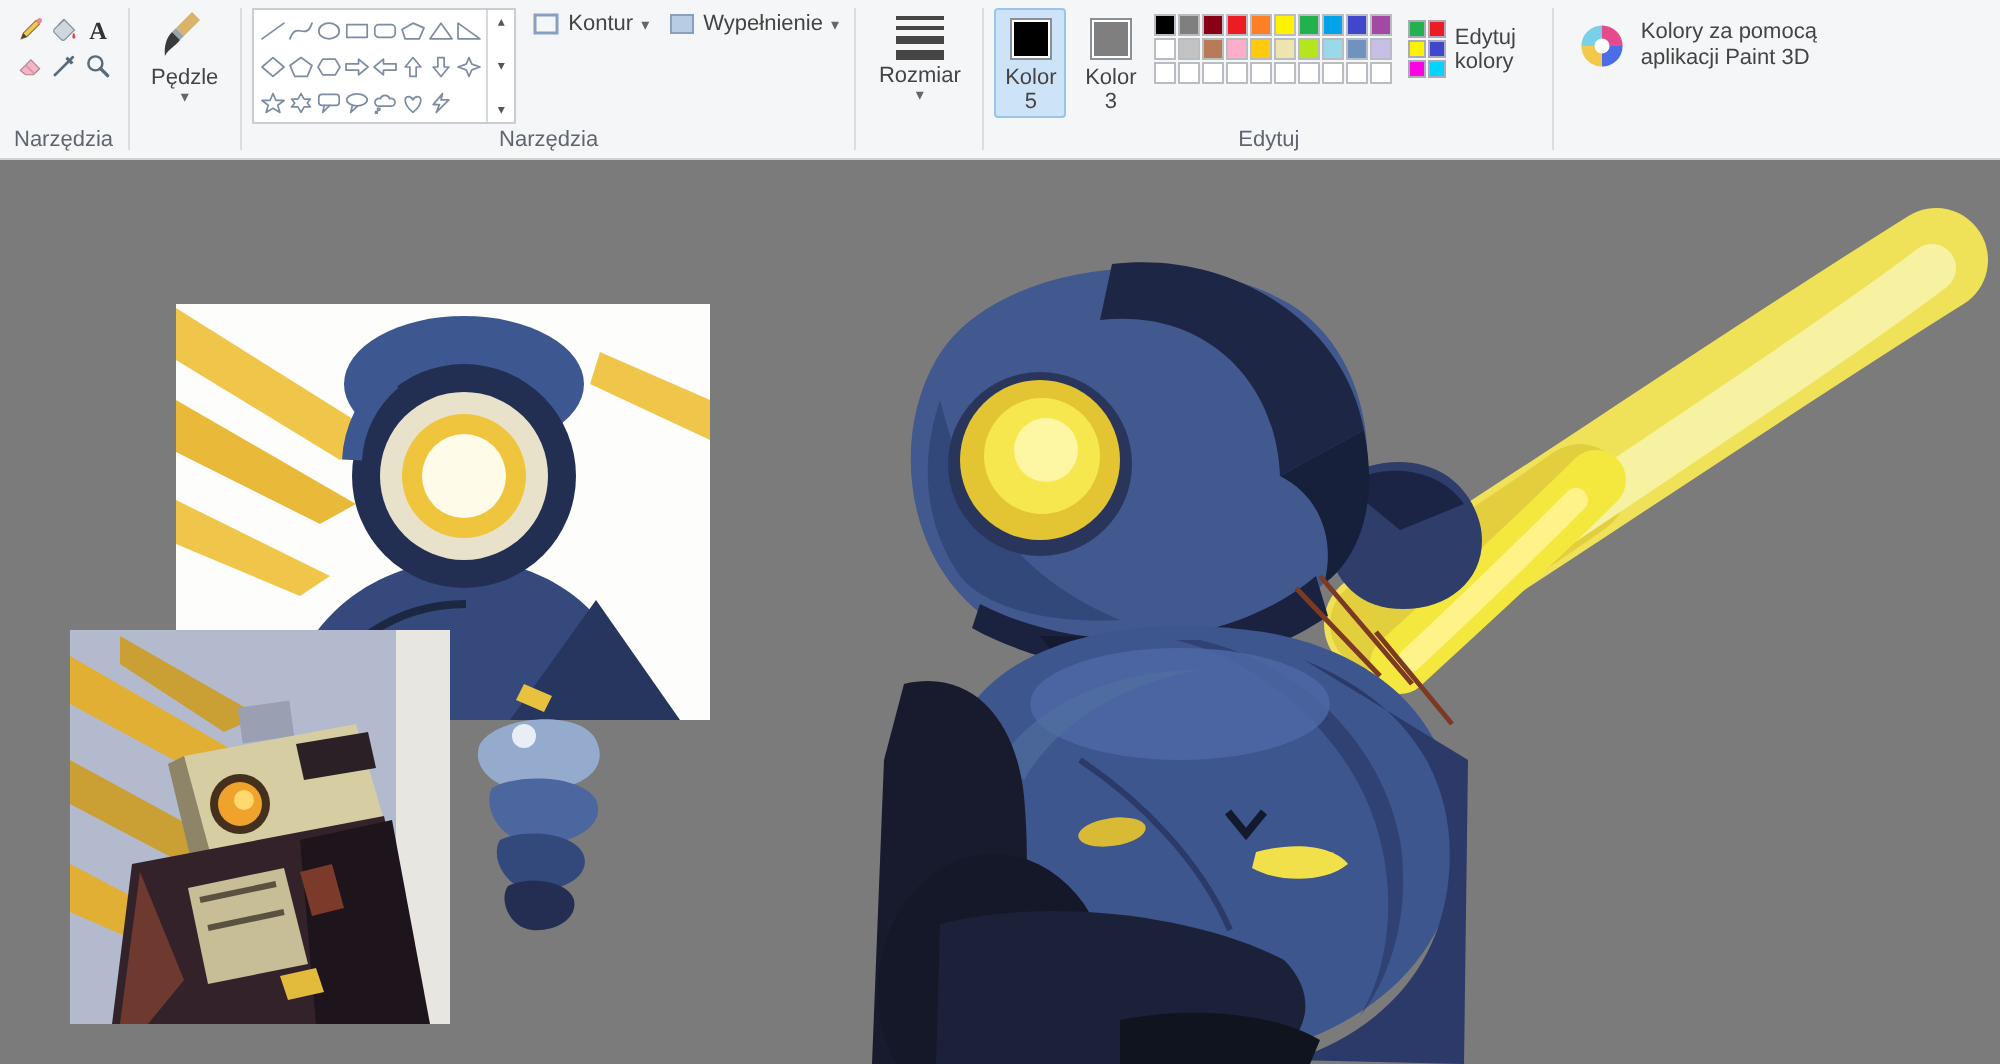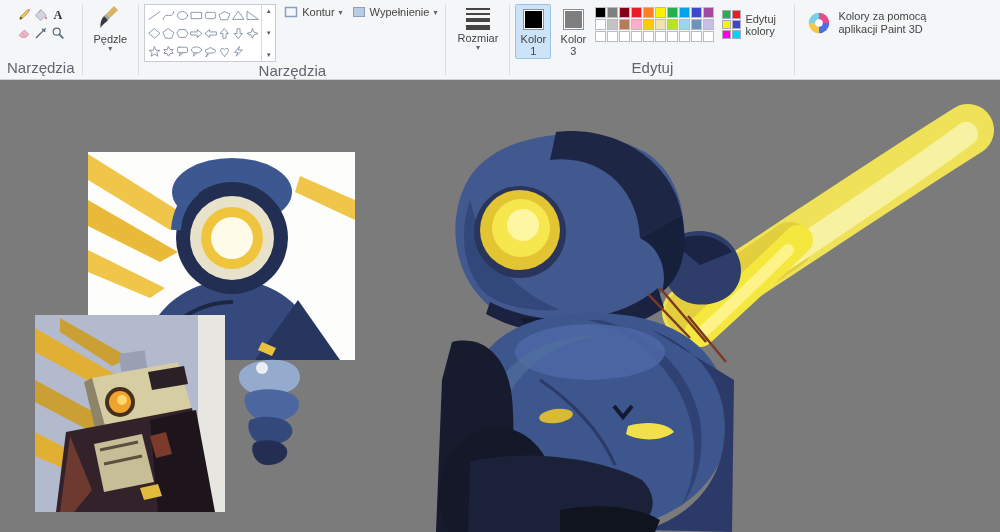--- a/index.html
+++ b/index.html
@@ -2,21 +2,21 @@
 <html><head>
 <meta charset="utf-8">
 <style>
   html,body{margin:0;padding:0}
   body{width:1000px;height:532px;overflow:hidden;font-family:"Liberation Sans",sans-serif;background:#fff}
 
   
   .ribbon{height:79px;background:#f5f6f7;border-bottom:1px solid #d0d1d3;display:flex;align-items:stretch}
   .group{display:flex;flex-direction:column;align-items:center;padding:2px 5px 0;min-width:0}
   .group-body{flex:1;display:flex;align-items:flex-start}
-  .group-label{font-size:15px;color:#5f6670;padding:0 2px 3px;white-space:nowrap}
+  .group-label{font-size:11px;color:#5f6670;padding:0 2px 3px;white-space:nowrap}
   .vsep{width:1px;background:#dcdde0;margin:4px 0}
 
   .tools-grid{display:grid;grid-template-columns:repeat(3,16px);grid-auto-rows:17px;gap:1px;margin-top:4px}
   .tool{display:flex;align-items:center;justify-content:center;border-radius:2px;cursor:default}
   .tool svg{width:14px;height:14px}
 
   .bigbtn{display:flex;flex-direction:column;align-items:center;justify-content:flex-start;padding:3px 6px 1px;font-size:11px;color:#444;border-radius:2px}
   .bigbtn .caret{font-size:8px;color:#666;line-height:6px}
   .bigbtn .lbl{line-height:13px;margin-top:2px}
 
@@ -287,21 +287,21 @@
     </div>
     <div class="group-label"></div>
   </div>
 
   <div class="vsep"></div>
 
   <div class="group">
     <div class="group-body colors-body">
       <div class="color-btn selected">
         <span class="swatch-big" style="background: rgb(0, 0, 0);"></span>
-        <span>Kolor 1</span>
+        <span>Kolor 5</span>
       </div>
       <div class="color-btn">
         <span class="swatch-big" style="background: rgb(127, 127, 127);"></span>
         <span>Kolor 3</span>
       </div>
       <div class="palette">
           <span class="swatch" style="background: rgb(0, 0, 0);"></span>
           <span class="swatch" style="background: rgb(127, 127, 127);"></span>
           <span class="swatch" style="background: rgb(136, 0, 21);"></span>
           <span class="swatch" style="background: rgb(237, 28, 36);"></span>

